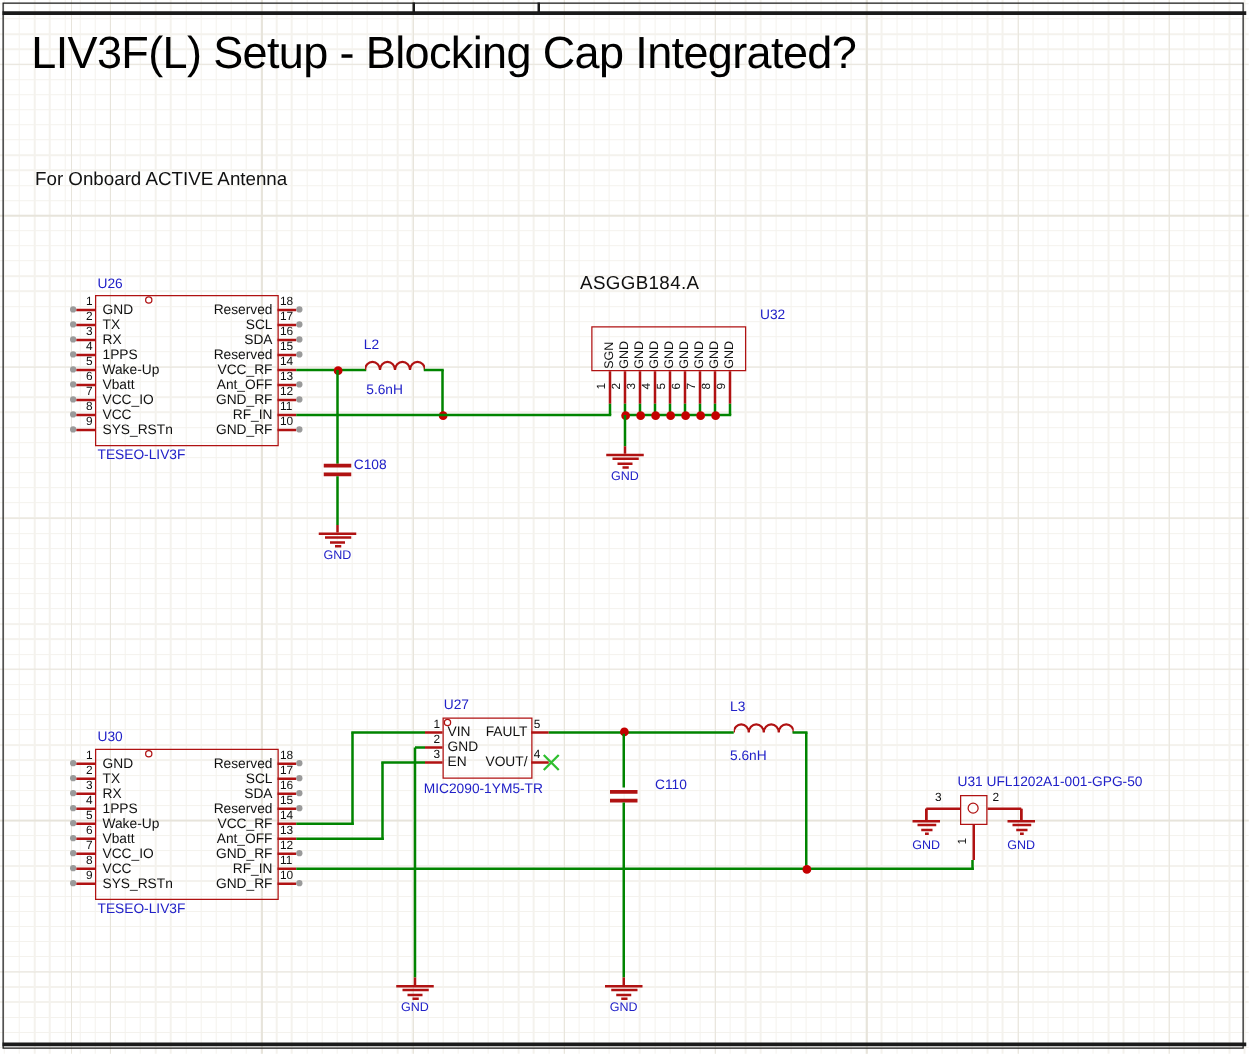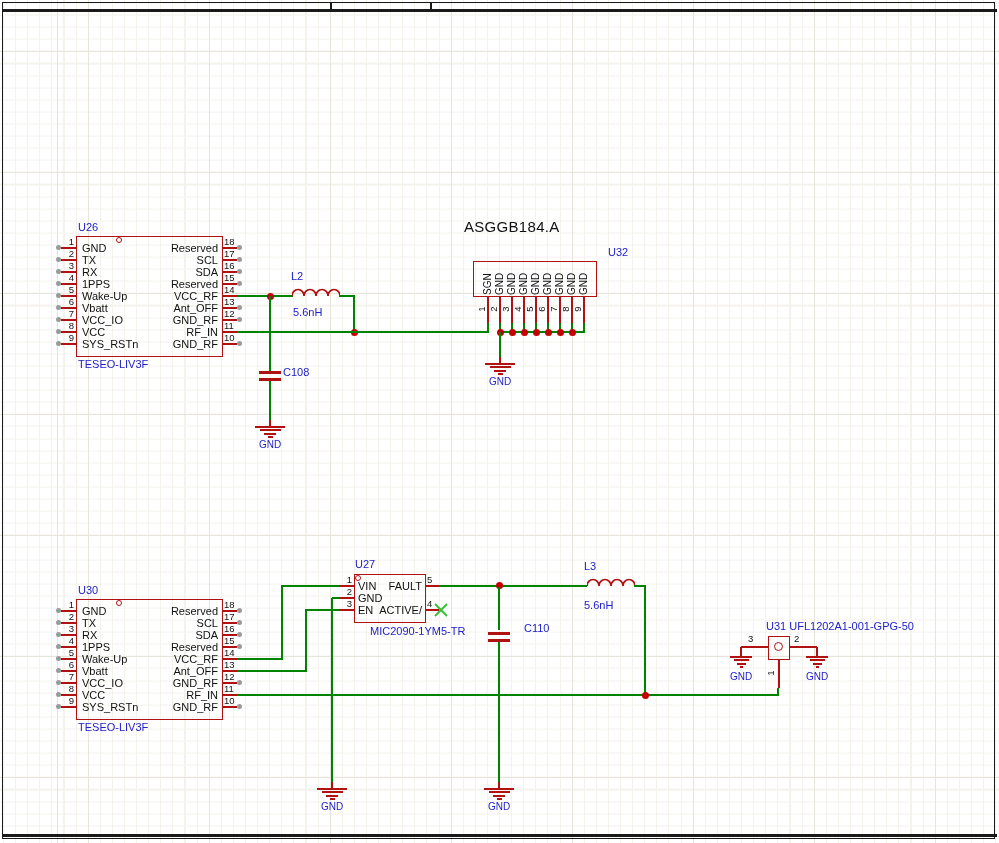--- a/index.html
+++ b/index.html
@@ -69,20 +69,22 @@
 <body>
 
 <div id="sheet">
 
   <div class="b-outer"></div>
   <div class="b-thick" style="top:9px;"></div>
   <div class="b-thick" style="top:834px;"></div>
   <div class="b-tick" style="left:330px;"></div>
   <div class="b-tick" style="left:430px;"></div>
 
+  <div class="title">LIV3F(L) Setup - Blocking Cap Integrated?</div>
+  <div class="section" style="left:28px;top:135px;">For Onboard ACTIVE Antenna</div>
 
   <div class="blab" style="left:78px;top:221px;">U26</div>
   <div class="box" style="left:76px;top:236px;width:147px;height:121px;"></div>
   <div class="p1c" style="left:116px;top:237px;"></div>
   <div class="blab" style="left:78px;top:358px;">TESEO-LIV3F</div>
 
   <div class="rh" style="left:61px;top:247px;width:15px;"></div>
     <div class="ncr" style="left:56px;top:245px;"></div>
     <div class="pnum ralign" style="left:40px;top:237px;width:34px;">1</div>
     <div class="pname" style="left:82px;top:242px;">GND</div>
@@ -313,38 +315,38 @@
     <div class="pnum" style="left:224px;top:684px;">11</div>
     <div class="pname ralign" style="left:110px;top:689px;width:108px;">RF_IN</div>
   <div class="rh" style="left:222px;top:706px;width:15px;"></div>
     <div class="ncr" style="left:237px;top:704px;"></div>
     <div class="pnum" style="left:224px;top:696px;">10</div>
     <div class="pname ralign" style="left:110px;top:701px;width:108px;">GND_RF</div>
 
   <div class="blab" style="left:355px;top:558px;">U27</div>
   <div class="box" style="left:354px;top:574px;width:72px;height:49px;"></div>
   <div class="p1c" style="left:355px;top:575px;"></div>
-  <div class="blab" style="left:370px;top:625px;">MIC2090-1YM5-TR</div>
+  <div class="blab" style="left:339px;top:625px;">MIC2090-1YM5-TR</div>
 
   <div class="rh" style="left:340px;top:585px;width:14px;"></div>
     <div class="pnum ralign" style="left:326px;top:575px;width:26px;">1</div>
     <div class="pname" style="left:358px;top:580px;">VIN</div>
   <div class="rh" style="left:340px;top:597px;width:14px;"></div>
     <div class="pnum ralign" style="left:326px;top:587px;width:26px;">2</div>
     <div class="pname" style="left:358px;top:592px;">GND</div>
   <div class="rh" style="left:340px;top:609px;width:14px;"></div>
     <div class="pnum ralign" style="left:326px;top:599px;width:26px;">3</div>
     <div class="pname" style="left:358px;top:604px;">EN</div>
 
   <div class="rh" style="left:425px;top:585px;width:14px;"></div>
     <div class="pnum" style="left:427px;top:575px;">5</div>
     <div class="pname ralign" style="left:352px;top:580px;width:70px;">FAULT</div>
   <div class="rh" style="left:425px;top:609px;width:14px;"></div>
     <div class="pnum" style="left:427px;top:599px;">4</div>
-    <div class="pname ralign" style="left:352px;top:604px;width:70px;">ACTIVE/</div>
+    <div class="pname ralign" style="left:352px;top:604px;width:70px;">VOUT/</div>
   <svg class="abs" style="left:434px;top:603px;" width="14" height="14" viewBox="0 0 14 14">
       <path d="M1 1 L13 13 M1 13 L13 1" stroke="#2fbf2f" stroke-width="1.8" fill="none"></path>
     </svg>
 
   <div class="wh" style="left:237px;top:658px;width:46px;"></div>
   <div class="wv" style="left:281px;top:586px;height:74px;"></div>
   <div class="wh" style="left:281px;top:585px;width:59px;"></div>
   <div class="wh" style="left:237px;top:670px;width:70px;"></div>
   <div class="wv" style="left:305px;top:610px;height:62px;"></div>
   <div class="wh" style="left:305px;top:609px;width:35px;"></div>

